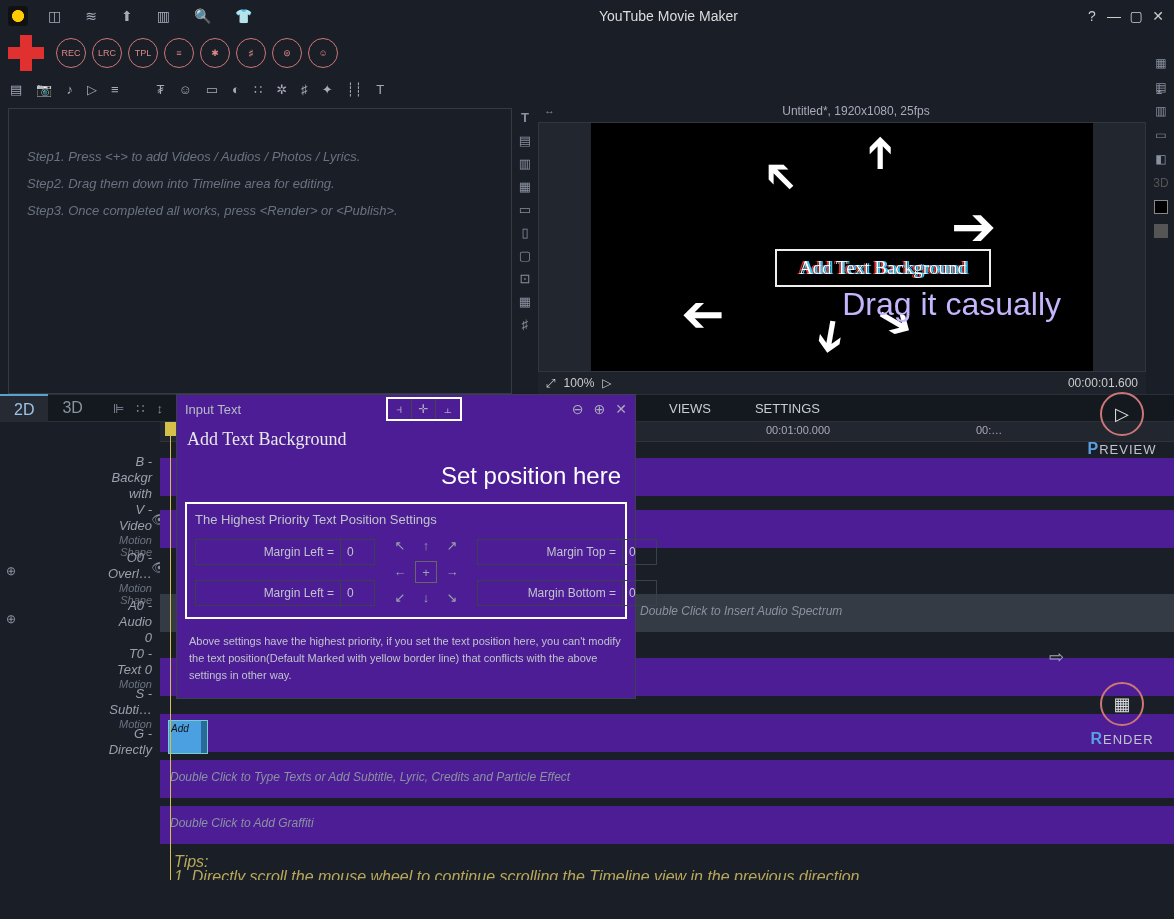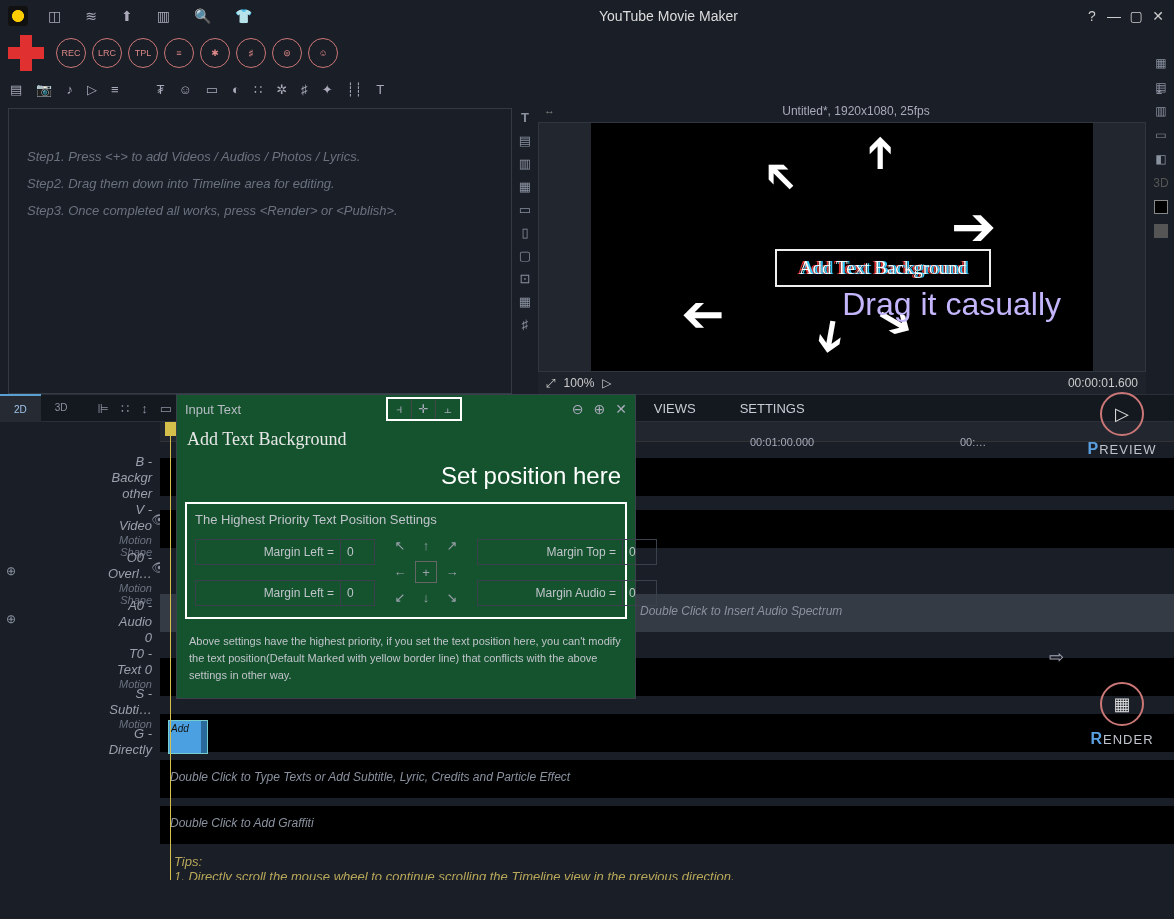--- a/index.html
+++ b/index.html
@@ -36,53 +36,53 @@
 .drag-label { position:absolute; right:32px; bottom:48px; color:#c4b5fd; font-size:32px;}
 .right-strip { position:absolute; right:0; top:56px; width:26px; display:flex; flex-direction:column; gap:10px; align-items:center;}
 .right-strip span { color:#8a92a0; font-size:12px; cursor:pointer;}
 .right-strip .gray3d { color:#555;}
 .right-strip .bw { width:14px; height:14px; border:1px solid #888; background:#000;}
 .right-strip .solid { width:14px; height:14px; background:#555;}
 .prev-footer { height:22px; display:flex; align-items:center; padding:0 8px; font-size:12px; color:#ccc; background:#1e222a; margin-right:28px;}
 .prev-footer .pf-left { display:flex; gap:8px; align-items:center;}
 .prev-footer .pf-right { margin-left:auto;}
 .mid-bar { height:28px; display:flex; align-items:center; background:#14181f; border-top:1px solid #2a2f38; border-bottom:1px solid #2a2f38;}
-.mid-bar .tab { padding:0 14px; height:28px; line-height:28px; font-size:10px; color:#8a92a0; cursor:pointer;}
+.mid-bar .tab { padding:0 14px; height:28px; line-height:28px; font-size:16px; color:#8a92a0; cursor:pointer;}
 .mid-bar .tab.active { background:#262b33; color:#9ec3e8; border-top:2px solid #5aa0d0;}
 .mid-bar .mb-icons { display:flex; gap:12px; margin-left:16px; color:#8a92a0; font-size:13px;}
 .mid-bar .mb-icons span{cursor:pointer;}
 .mid-bar .square { width:11px; height:11px; background:#c77f5a; display:inline-block;}
 .mid-bar .mb-menu { display:flex; gap:44px; margin-left:44px; color:#c8ccd4; font-size:13px;}
 .mid-bar .mb-menu span{cursor:pointer;}
 .timeline-area { display:flex; height:458px; position:relative;}
 .track-labels { width:160px; background:#1a1e26; padding-top:8px;}
 .track { height:48px; padding-left:26px; position:relative;}
 .track .tlabel { color:#9aa0ac; font-style:italic; font-size:13px; line-height:16px; text-align:right; padding-right:8px;}
 .track .tmotion { color:#6a7280; font-style:italic; font-size:11px; text-align:right; padding-right:8px;}
 .track .ticons { position:absolute; right:-32px; top:10px; display:flex; gap:8px; color:#8a92a0; font-size:13px;}
 .track .plus-left { position:absolute; left:6px; top:14px; color:#8a92a0; font-size:12px;}
 .timeline-body { flex:1; position:relative; background:#1a1e26; overflow:hidden;}
 .time-ruler { height:20px; background:#22262e; border-bottom:1px solid #333; position:relative; font-size:11px; color:#aab; padding-left:4px;}
-.time-ruler span { position:absolute; top:14px;}
+.time-ruler span { position:absolute; top:2px;margin-left:16px;}
 .playhead { position:absolute; left:10px; top:0; bottom:0; width:1px; background:#d4c04a; z-index:5;}
 .playhead::before { content:""; position:absolute; top:0; left:-5px; width:11px; height:14px; background:#d4c04a;}
-.lane { position:absolute; left:0; right:0; height:38px; background:#000000;}
+.lane { position:absolute; left:0; right:0; height:38px; background:#4c1d95;}
 .lane.spectrum { background:#353b45;}
 .lane .hint { color:#8a92a0; font-style:italic; font-size:12px; padding:10px 0 0 10px;}
 .clip-text { position:absolute; left:8px; top:298px; width:40px; height:34px; background:#4aa0e0; border:1px solid #7cc; font-size:10px; font-style:italic; color:#111; padding:2px; text-align:left; z-index:4; overflow:hidden;}
 .clip-text .handle { position:absolute; right:0; top:0; bottom:0; width:6px; background:#2a6a9a;}
-.tips { padding:8px 14px; color:#b8a85a; font-size:13px; font-style:italic; line-height:15px;}
+.tips { padding:8px 14px; color:#b8a85a; font-size:16px; font-style:italic; line-height:15px;}
 .action-col { position:absolute; right:8px; top:392px; width:88px; display:flex; flex-direction:column; align-items:center; gap:52px;}
 .action-btn { display:flex; flex-direction:column; align-items:center; gap:4px; cursor:pointer;}
 .action-btn .ring { width:44px; height:44px; border:2px solid #c77; border-radius:50%; display:flex; align-items:center; justify-content:center; color:#ddd; font-size:18px;}
 .action-btn .al { font-size:13px; letter-spacing:1px;}
 .action-btn .al b { color:#5aa0e0; font-size:16px; font-weight:600;}
 .arrow-right-mid { position:absolute; right:110px; top:646px; color:#aab; font-size:18px;}
 
-.modal { position:absolute; left:176px; top:394px; width:460px; background:#14532d; border:1px solid #3a404c; z-index:20;}
+.modal { position:absolute; left:176px; top:394px; width:460px; background:#4c1d95; border:1px solid #3a404c; z-index:20;}
 .modal-header { height:28px; display:flex; align-items:center; padding:0 8px; color:#b8bcc4; font-size:13px;}
 .modal-header .align-group { display:flex; border:2px solid #fff; margin-left:auto; margin-right:110px;}
 .modal-header .align-group span { width:24px; height:20px; display:flex; align-items:center; justify-content:center; color:#aab; font-size:12px; border-right:1px solid #444;}
 .modal-header .align-group span:last-child{border-right:none;}
 .modal-header .hdr-right { display:flex; gap:10px; font-size:14px; color:#aab;}
 .modal-header .hdr-right span{cursor:pointer;}
 .modal-title { padding:6px 10px; font-family:"Segoe Script","Brush Script MT",cursive; font-size:18px; color:#e8e8e8;}
 .modal .set-pos { text-align:right; padding:6px 14px 10px 0; color:#fff; font-size:24px;}
 .white-box { border:2px solid #fff; margin:2px 8px 6px 8px; padding:8px;}
 .white-box .wb-title { color:#c0c4cc; font-size:13px; margin-bottom:8px;}
@@ -232,21 +232,21 @@
     <span>TOOLS</span>
     <span>VIEWS</span>
     <span>SETTINGS</span>
   </div>
 </div>
 
 <div class="timeline-area">
   <div class="track-labels">
     <div style="height:24px"></div>
     <div class="track">
-      <div class="tlabel"><span>B -</span><br><span>Backgr</span><br><span>other</span></div>
+      <div class="tlabel"><span>B -</span><br><span>Backgr</span><br><span>with</span></div>
     </div>
     <div class="track">
       <div class="tlabel"><span>V -</span><br><span>Video</span></div>
       <div class="tmotion"><span>Motion</span><br><span>Shape</span></div>
       <div class="ticons">
           <span>👁</span>
           <span>🔇</span>
         </div>
     </div>
     <div class="track">
@@ -369,19 +369,19 @@
       </div>
       <div class="mcell">
         <span class="ml">Margin Top =</span>
         <span class="mv">0</span>
       </div>
       <div class="mcell">
         <span class="ml">Margin Left =</span>
         <span class="mv">0</span>
       </div>
       <div class="mcell">
-        <span class="ml">Margin Audio =</span>
+        <span class="ml">Margin Bottom =</span>
         <span class="mv">0</span>
       </div>
     </div>
   </div>
   <div class="note">Above settings have the highest priority, if you set the text position here, you can't modify the text position(Default Marked with yellow border line) that conflicts with the above settings in other way.</div>
 </div>
 
 </body></html>

